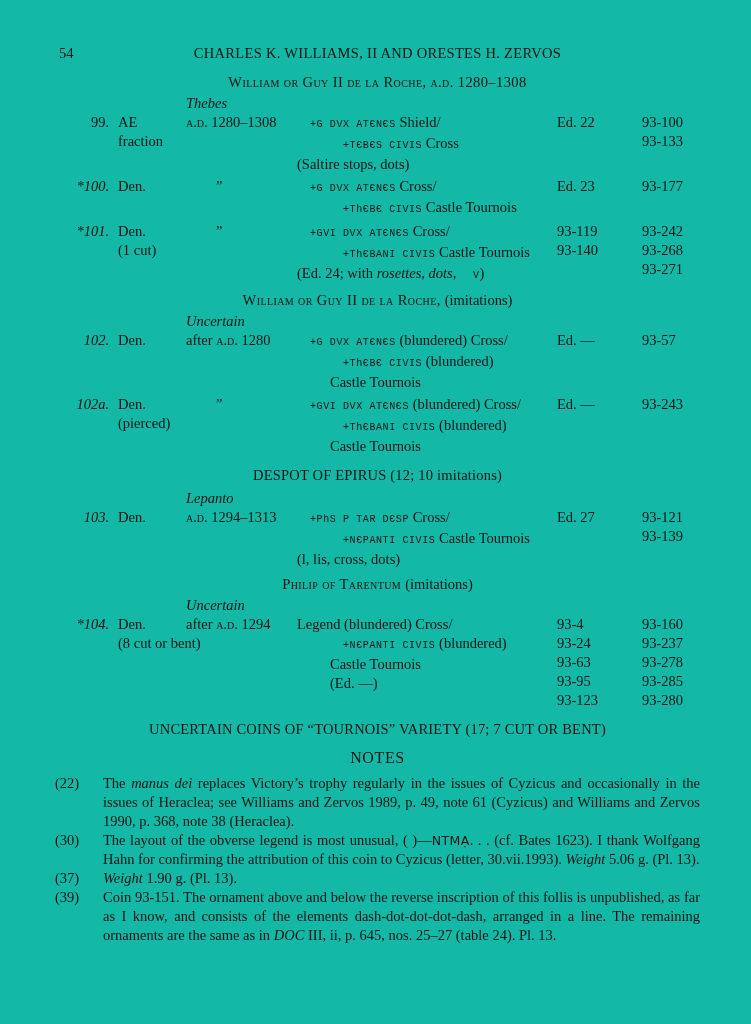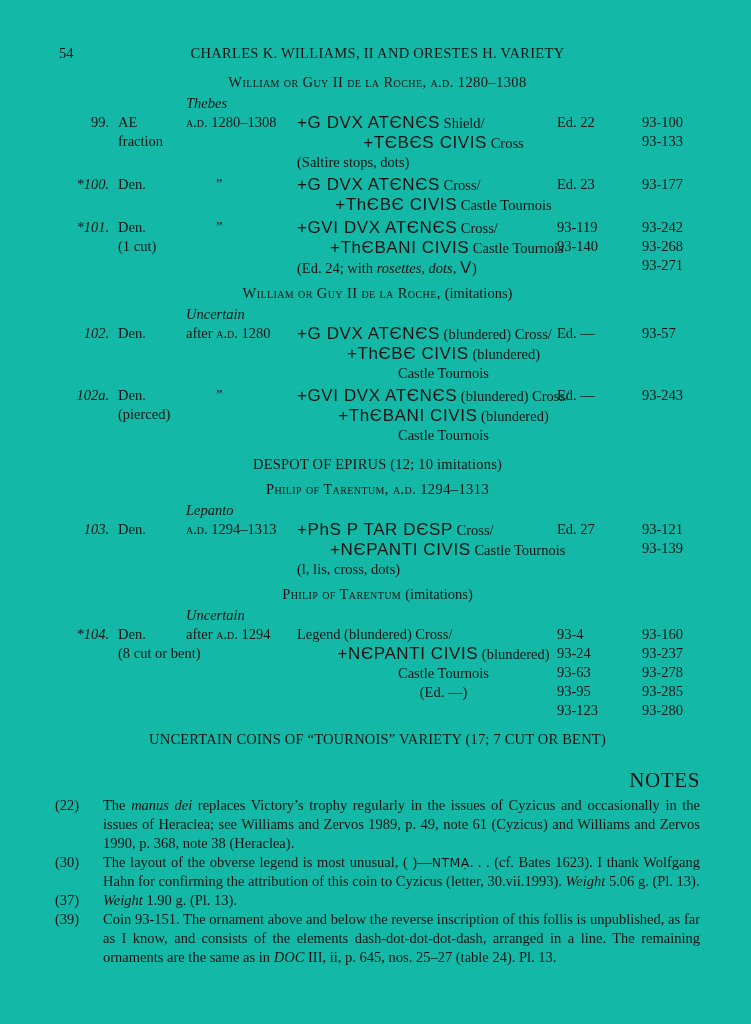--- a/index.html
+++ b/index.html
@@ -17,48 +17,48 @@
   .content{width:645px;}
   
   .pghead{position:relative;height:19px;line-height:19px;margin-bottom:10px;}
   .pagenum{position:absolute;left:4px;top:0;}
   .runtitle{text-align:center;letter-spacing:.3px;}
   
   h2,h3{margin:0;font-weight:normal;font-size:14.5px;}
   .hsc{text-align:center;line-height:19px;margin:6px 0 2px;}
   .sch{font-variant:small-caps;letter-spacing:.4px;}
   .hcaps{text-align:center;line-height:19px;margin:10px 0 4px;letter-spacing:.2px;}
-  .notes-title{text-align:right;font-size:21px;line-height:22px;margin:20px 0 5px;letter-spacing:.6px;}
+  .notes-title{text-align:center;font-size:16px;line-height:22px;margin:8px 0 5px;letter-spacing:.6px;}
   
   .place{font-style:italic;margin-left:131px;line-height:19px;}
   .entry{display:grid;grid-template-columns:63px 68px 111px 260px 85px 58px;line-height:19px;margin-bottom:3px;}
   .c{min-width:0;}
   .num{text-align:right;padding-right:9px;}
   .it{font-style:italic;}
   .nw{white-space:nowrap;}
   .sc{font-variant:small-caps;}
   .ditto{padding-left:30px;}
-  .dl.ind{padding-left:33px;text-align:center;}
-  .leg{font-family:Liberation Sans, sans-serif;font-size:17px;letter-spacing:.6px;}
+  .dl.ind{padding-left:33px;}
+  .leg{font-family:Liberation Mono, monospace;font-size:10px;letter-spacing:.6px;margin-left:13px;}
   
   .note{position:relative;padding-left:48px;line-height:19px;margin:0;}
   .nnum{position:absolute;left:0;top:0;}
   .ntext{margin:0;text-align:justify;}
   .note i{margin-top:14px;}
   .leg2{font-family:"DejaVu Sans", sans-serif;font-size:12.5px;letter-spacing:.4px;margin-top:25px;}
 </style>
 </head>
 <body>
 
 <div class="page">
   <div class="content">
 
     <div class="pghead">
       <span class="pagenum">54</span>
-      <div class="runtitle">CHARLES K. WILLIAMS, II AND ORESTES H. VARIETY</div>
+      <div class="runtitle">CHARLES K. WILLIAMS, II AND ORESTES H. ZERVOS</div>
     </div>
 
     <h3 class="hsc"><span class="sch">William or Guy II de la Roche, a.d. 1280–1308</span></h3>
 
     <div class="place">Thebes</div>
     <div class="entry">
       <div class="c num"><span>99.</span></div>
       <div class="c">
           <div class="nw">AE</div>
           <div class="nw">fraction</div>
@@ -166,21 +166,20 @@
       </div>
       <div class="c">
           <div>Ed. —</div>
         </div>
       <div class="c">
           <div>93-243</div>
         </div>
     </div>
 
     <h3 class="hcaps"><span>DESPOT OF EPIRUS (12; 10 imitations)</span></h3>
-    <h3 class="hsc"><span class="sch">Philip of Tarentum, a.d. 1294–1313</span></h3>
 
     <div class="place">Lepanto</div>
     <div class="entry">
       <div class="c num"><span class="it">103.</span></div>
       <div class="c">
           <div class="nw">Den.</div>
         </div>
       <div class="c">
           <div class="nw"><span></span><span class="sc">a.d.</span><span> 1294–1313</span></div>
         </div>

